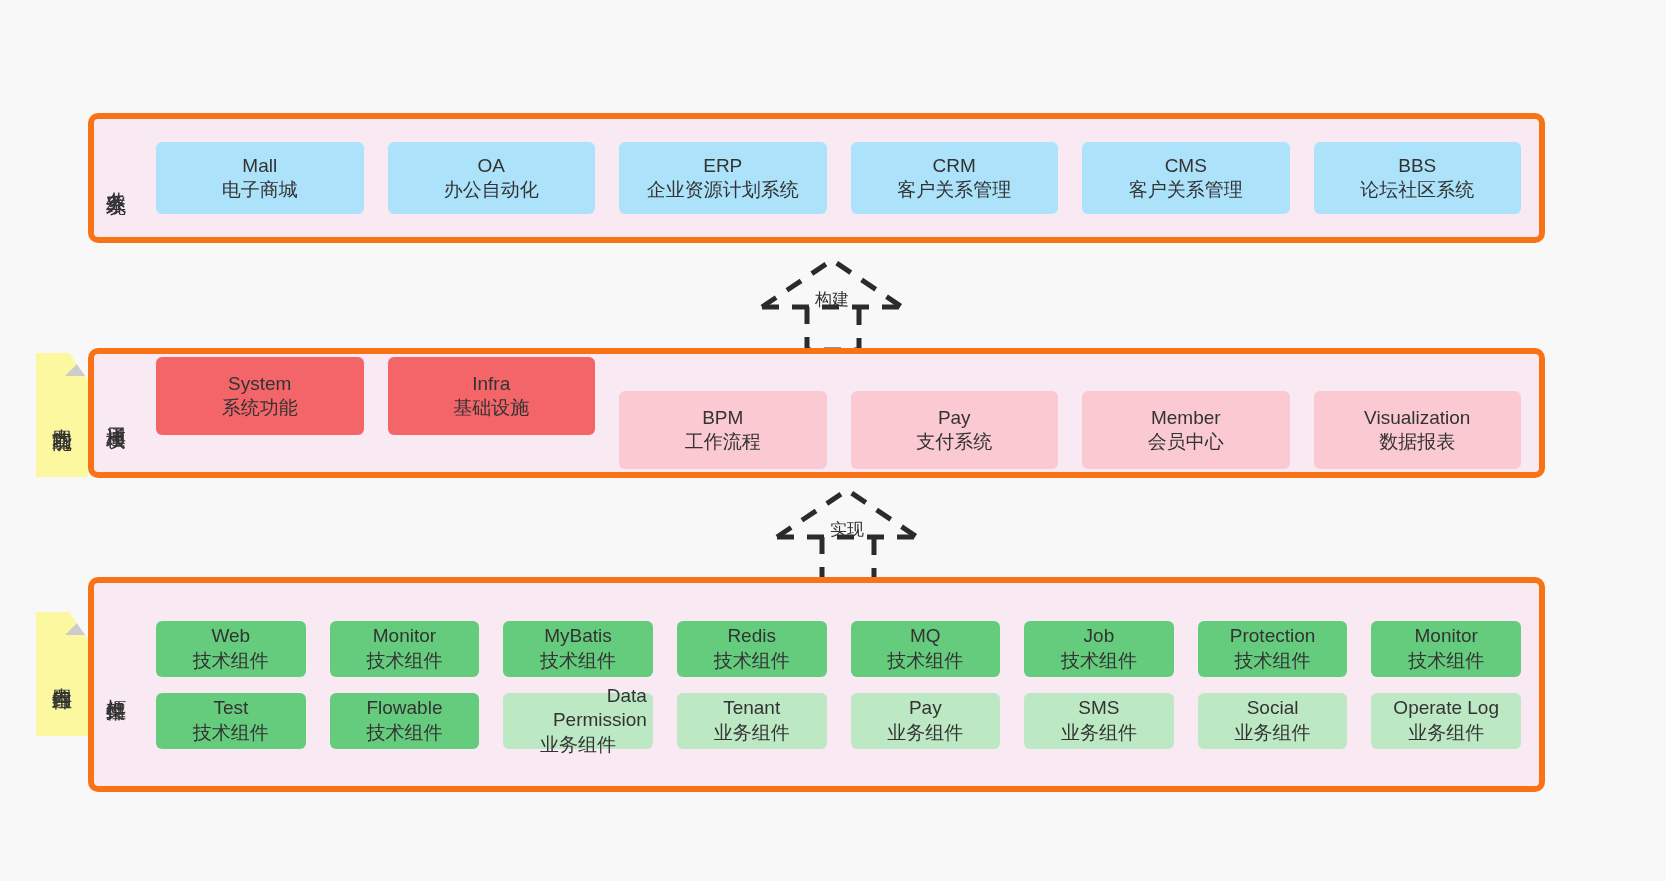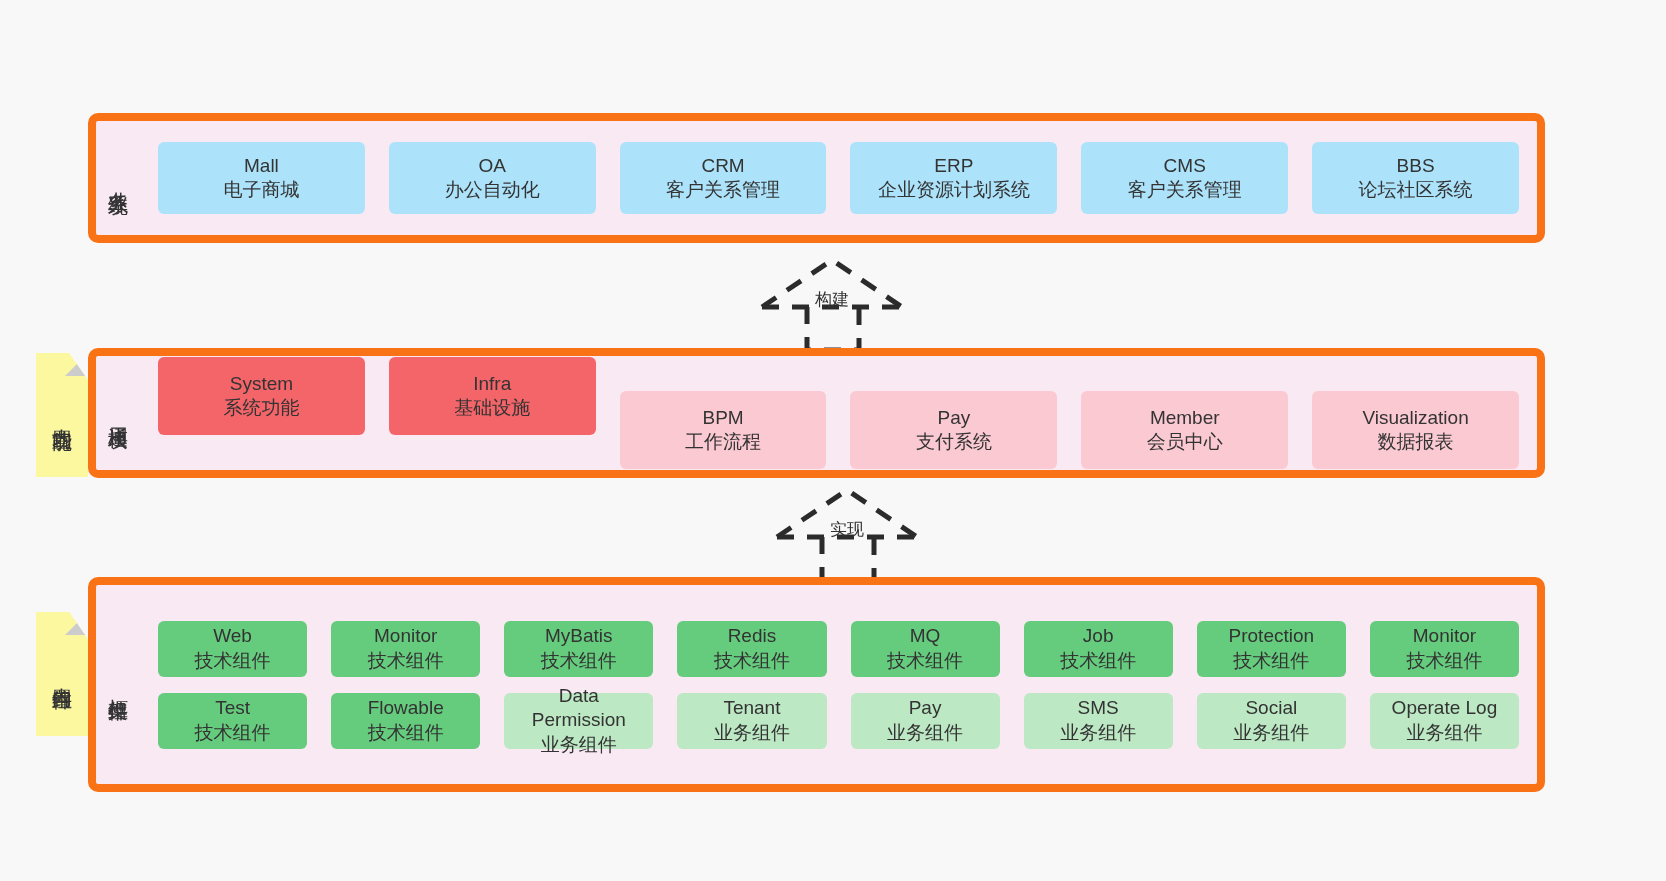--- a/index.html
+++ b/index.html
@@ -19,21 +19,21 @@
     position: absolute;
     left: 0; top: 0;
     width: 1666px;
     height: 881px;
   }
 
   
   .layer {
     position: absolute;
     background: #f9e9f3;
-    border: 8px solid #f97316;
+    border: 6px solid #f97316;
     border-radius: 10px;
     box-sizing: border-box;
     display: flex;
     flex-direction: row;
     align-items: stretch;
   }
   .layer-label {
     flex: 0 0 auto;
     width: 44px;
     display: flex;
@@ -89,21 +89,21 @@
   .c-green  { background: #65cc7e; }
   .c-lgreen { background: #bde8c4; }
 
   
   #layer-business { left: 88px;  top: 113px; width: 1457px; height: 130px; }
   #layer-common   { left: 88px;  top: 348px; width: 1457px; height: 130px; }
   #layer-framework{ left: 88px;  top: 577px; width: 1457px; height: 215px; }
 
   #layer-business .card  { height: 72px; }
   #layer-common  .card   { height: 78px; }
-  #layer-framework .card { height: 56px; }
+  #layer-framework .card { height: 56px; text-align: right; }
 
   
   .note {
     position: absolute;
     background: #fbf8a0;
     box-sizing: border-box;
     display: flex;
     align-items: center;
     justify-content: center;
     font-size: 20px;
@@ -164,27 +164,27 @@
           <span class="t1">Mall</span>
           <span class="t2">电子商城</span>
         </div>
 
         <div class="card c-blue">
           <span class="t1">OA</span>
           <span class="t2">办公自动化</span>
         </div>
 
         <div class="card c-blue">
+          <span class="t1">ERP</span>
+          <span class="t2">企业资源计划系统</span>
+        </div>
+
+        <div class="card c-blue">
           <span class="t1">CRM</span>
           <span class="t2">客户关系管理</span>
-        </div>
-
-        <div class="card c-blue">
-          <span class="t1">ERP</span>
-          <span class="t2">企业资源计划系统</span>
         </div>
 
         <div class="card c-blue">
           <span class="t1">CMS</span>
           <span class="t2">客户关系管理</span>
         </div>
 
         <div class="card c-blue">
           <span class="t1">BBS</span>
           <span class="t2">论坛社区系统</span>

